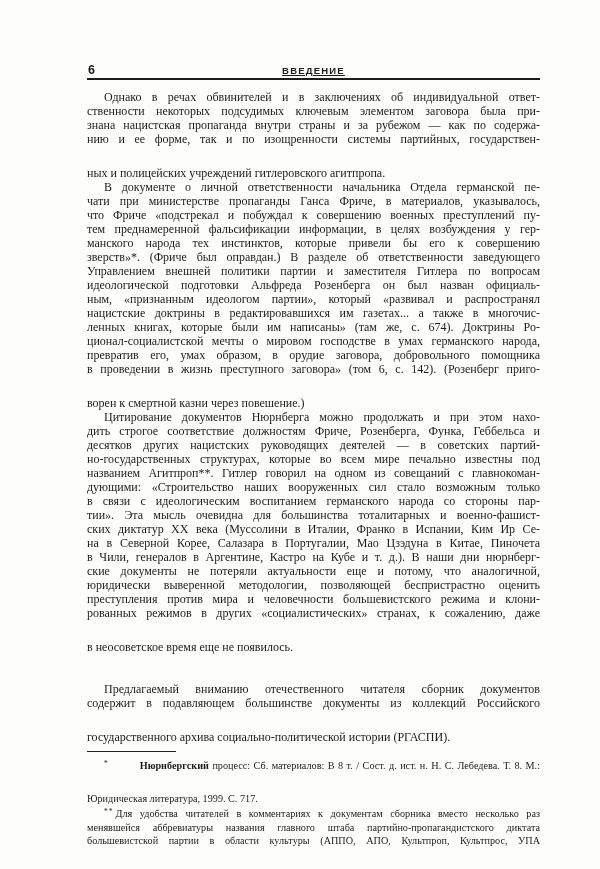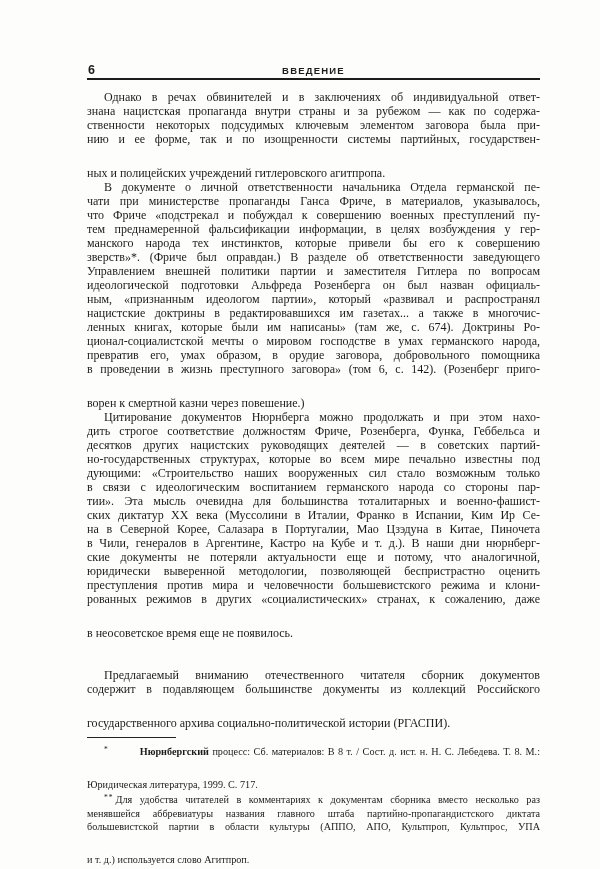--- a/index.html
+++ b/index.html
@@ -34,20 +34,21 @@
     bottom: 1px;
     font-size: 12.5px;
   }
   .running {
     position: absolute;
     left: 0; right: 0;
     bottom: 2px;
     text-align: center;
     font-size: 9.5px;
     letter-spacing: 1.2px;
+    text-decoration: underline;
   }
   
   .body-text { margin-top: 10px; font-size: 12px; line-height: 14px; }
   .ln {
     text-align: justify;
     text-align-last: justify;
     white-space: normal;
   }
   .ln.lnl { text-align-last: left; margin-top: 20px; }
   .ln.first { text-indent: 17px; }
@@ -75,22 +76,22 @@
 
     <div class="header">
       <span class="pagenum">6</span>
       <span class="running">ВВЕДЕНИЕ</span>
     </div>
 
     <div class="body-text">
 
       <div class="para">
         <div class="ln first">Однако в речах обвинителей и в заключениях об индивидуальной ответ-</div>
+        <div class="ln">ственности некоторых подсудимых ключевым элементом заговора была при-</div>
         <div class="ln">знана нацистская пропаганда внутри страны и за рубежом — как по содержа-</div>
-        <div class="ln">ственности некоторых подсудимых ключевым элементом заговора была при-</div>
         <div class="ln">нию и ее форме, так и по изощренности системы партийных, государствен-</div>
         <div class="ln lnl">ных и полицейских учреждений гитлеровского агитпропа.</div>
       </div>
 
       <div class="para">
         <div class="ln first">В документе о личной ответственности начальника Отдела германской пе-</div>
         <div class="ln">чати при министерстве пропаганды Ганса Фриче, в материалов, указывалось,</div>
         <div class="ln">что Фриче «подстрекал и побуждал к совершению военных преступлений пу-</div>
         <div class="ln">тем преднамеренной фальсификации информации, в целях возбуждения у гер-</div>
         <div class="ln">манского народа тех инстинктов, которые привели бы его к совершению</div>
@@ -104,20 +105,21 @@
         <div class="ln">превратив его, умах образом, в орудие заговора, добровольного помощника</div>
         <div class="ln">в проведении в жизнь преступного заговора» (том 6, с. 142). (Розенберг приго-</div>
         <div class="ln lnl">ворен к смертной казни через повешение.)</div>
       </div>
 
       <div class="para">
         <div class="ln first">Цитирование документов Нюрнберга можно продолжать и при этом нахо-</div>
         <div class="ln">дить строгое соответствие должностям Фриче, Розенберга, Функа, Геббельса и</div>
         <div class="ln">десятков других нацистских руководящих деятелей — в советских партий-</div>
         <div class="ln">но-государственных структурах, которые во всем мире печально известны под</div>
+        <div class="ln">названием Агитпроп**. Гитлер говорил на одном из совещаний с главнокоман-</div>
         <div class="ln">дующими: «Строительство наших вооруженных сил стало возможным только</div>
         <div class="ln">в связи с идеологическим воспитанием германского народа со стороны пар-</div>
         <div class="ln">тии». Эта мысль очевидна для большинства тоталитарных и военно-фашист-</div>
         <div class="ln">ских диктатур XX века (Муссолини в Италии, Франко в Испании, Ким Ир Се-</div>
         <div class="ln">на в Северной Корее, Салазара в Португалии, Мао Цзэдуна в Китае, Пиночета</div>
         <div class="ln">в Чили, генералов в Аргентине, Кастро на Кубе и т. д.). В наши дни нюрнберг-</div>
         <div class="ln">ские документы не потеряли актуальности еще и потому, что аналогичной,</div>
         <div class="ln">юридически выверенной методологии, позволяющей беспристрастно оценить</div>
         <div class="ln">преступления против мира и человечности большевистского режима и клони-</div>
         <div class="ln">рованных режимов в других «социалистических» странах, к сожалению, даже</div>

